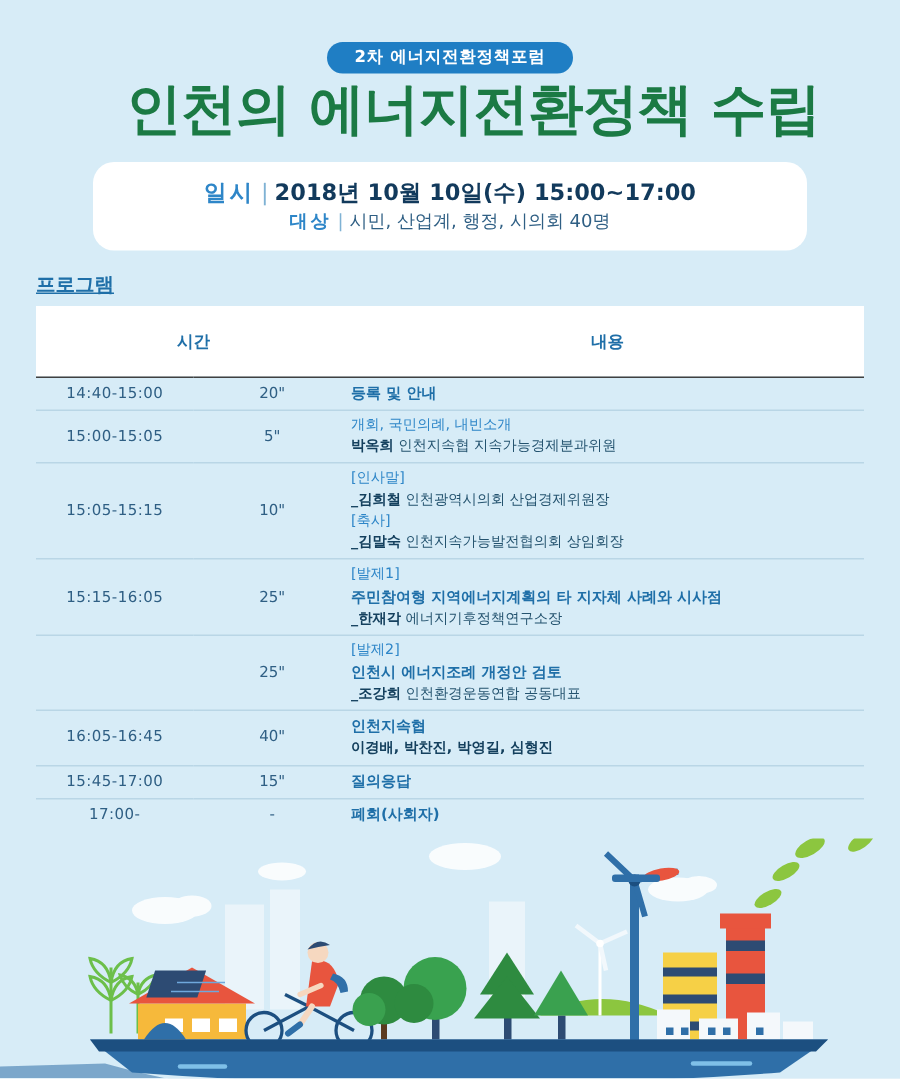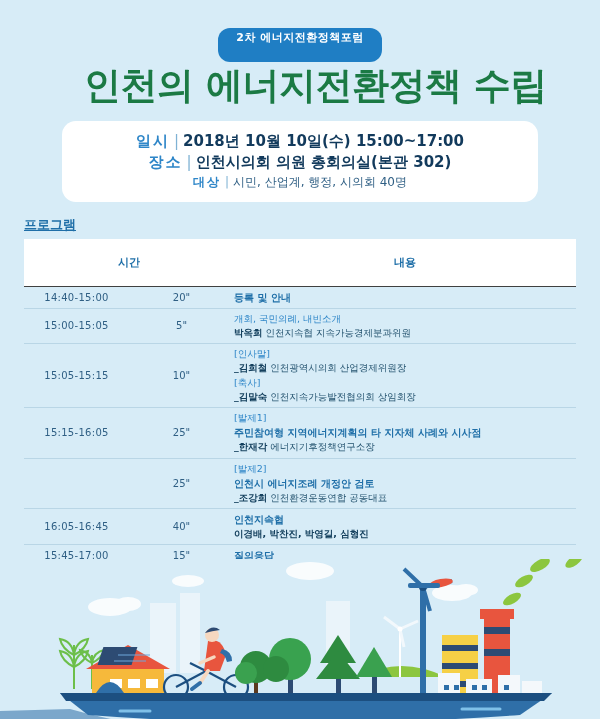--- a/index.html
+++ b/index.html
@@ -25,21 +25,21 @@
     text-align: center;
     padding-top: 26px;
   }
   .badge {
     display: inline-block;
     background: #1f7ec4;
     color: #ffffff;
     font-size: 11px;
     font-weight: bold;
     letter-spacing: 0.5px;
-    padding: 4px 18px 19px;
+    padding: 4px 18px 6px;
     border-radius: 12px;
     line-height: 1;
   }
   .subtitle {
     margin-top: 12px;
     font-size: 23px;
     font-weight: bold;
     color: #8cb43c;
     letter-spacing: 0.5px;
     line-height: 1.1;
@@ -262,23 +262,20 @@
 <div class="poster">
 
   <div class="header">
     <div class="badge">2차 에너지전환정책포럼</div>
     <div class="maintitle">인천의 에너지전환정책 수립</div>
   </div>
 
   <div class="infobox">
     <div class="inforow">
       <span class="lbl">일시</span><span class="sep">|</span><span class="val">2018년 10월 10일(수) 15:00~17:00</span>
-    </div>
-    <div class="inforow">
-      <span class="lbl">장소</span><span class="sep">|</span><span class="val">인천시의회 의원 총회의실(본관 302)</span>
     </div>
     <div class="inforow small">
       <span class="lbl">대상</span><span class="sep">|</span><span class="val">시민, 산업계, 행정, 시의회 40명</span>
     </div>
   </div>
 
   <div class="program-wrap">
     <div class="program-title">프로그램</div>
     <table class="program">
       <thead>

